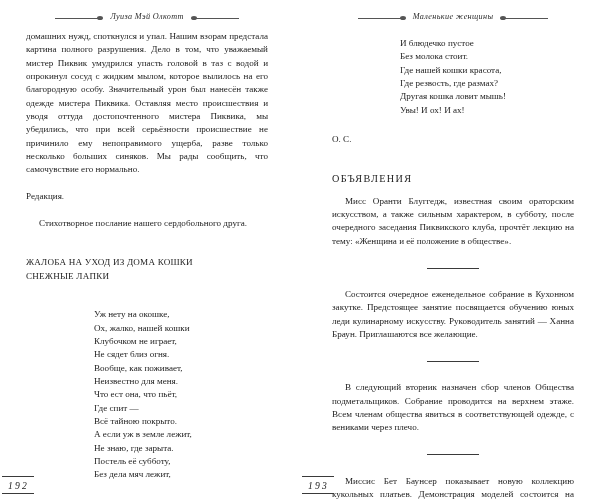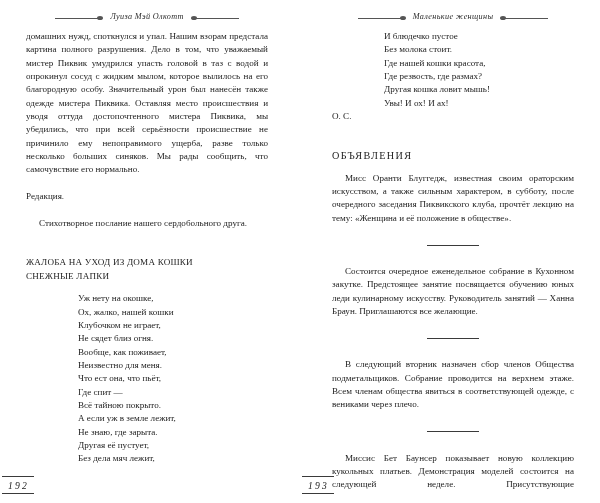--- a/index.html
+++ b/index.html
@@ -108,21 +108,21 @@
 
   
   .poem-title {
     text-align: center;
     font-size: 9.1px;
     line-height: 13.6px;
     letter-spacing: 0.2px;
     margin: 0;
   }
   .poem {
-    margin: 0;
+    margin: 16px;
     padding-left: 52px;
     font-size: 9.1px;
     line-height: 13.35px;
   }
   .poem .verse { white-space: nowrap; }
 
   
   .section-heading {
     text-align: right;
     font-size: 10.2px;
@@ -208,21 +208,21 @@
         <div class="verse">Ох, жалко, нашей кошки</div>
         <div class="verse">Клубочком не играет,</div>
         <div class="verse">Не сядет близ огня.</div>
         <div class="verse">Вообще, как поживает,</div>
         <div class="verse">Неизвестно для меня.</div>
         <div class="verse">Что ест она, что пьёт,</div>
         <div class="verse">Где спит —</div>
         <div class="verse">Всё тайною покрыто.</div>
         <div class="verse">А если уж в земле лежит,</div>
         <div class="verse">Не знаю, где зарыта.</div>
-        <div class="verse">Другая её пустует,</div>
+        <div class="verse">Постель её субботу,</div>
         <div class="verse">Без дела мяч лежит,</div>
       </div>
 
     </div>
 
     <div class="folio">
       <span class="folio-inner">192</span>
     </div>
   </div>
 

